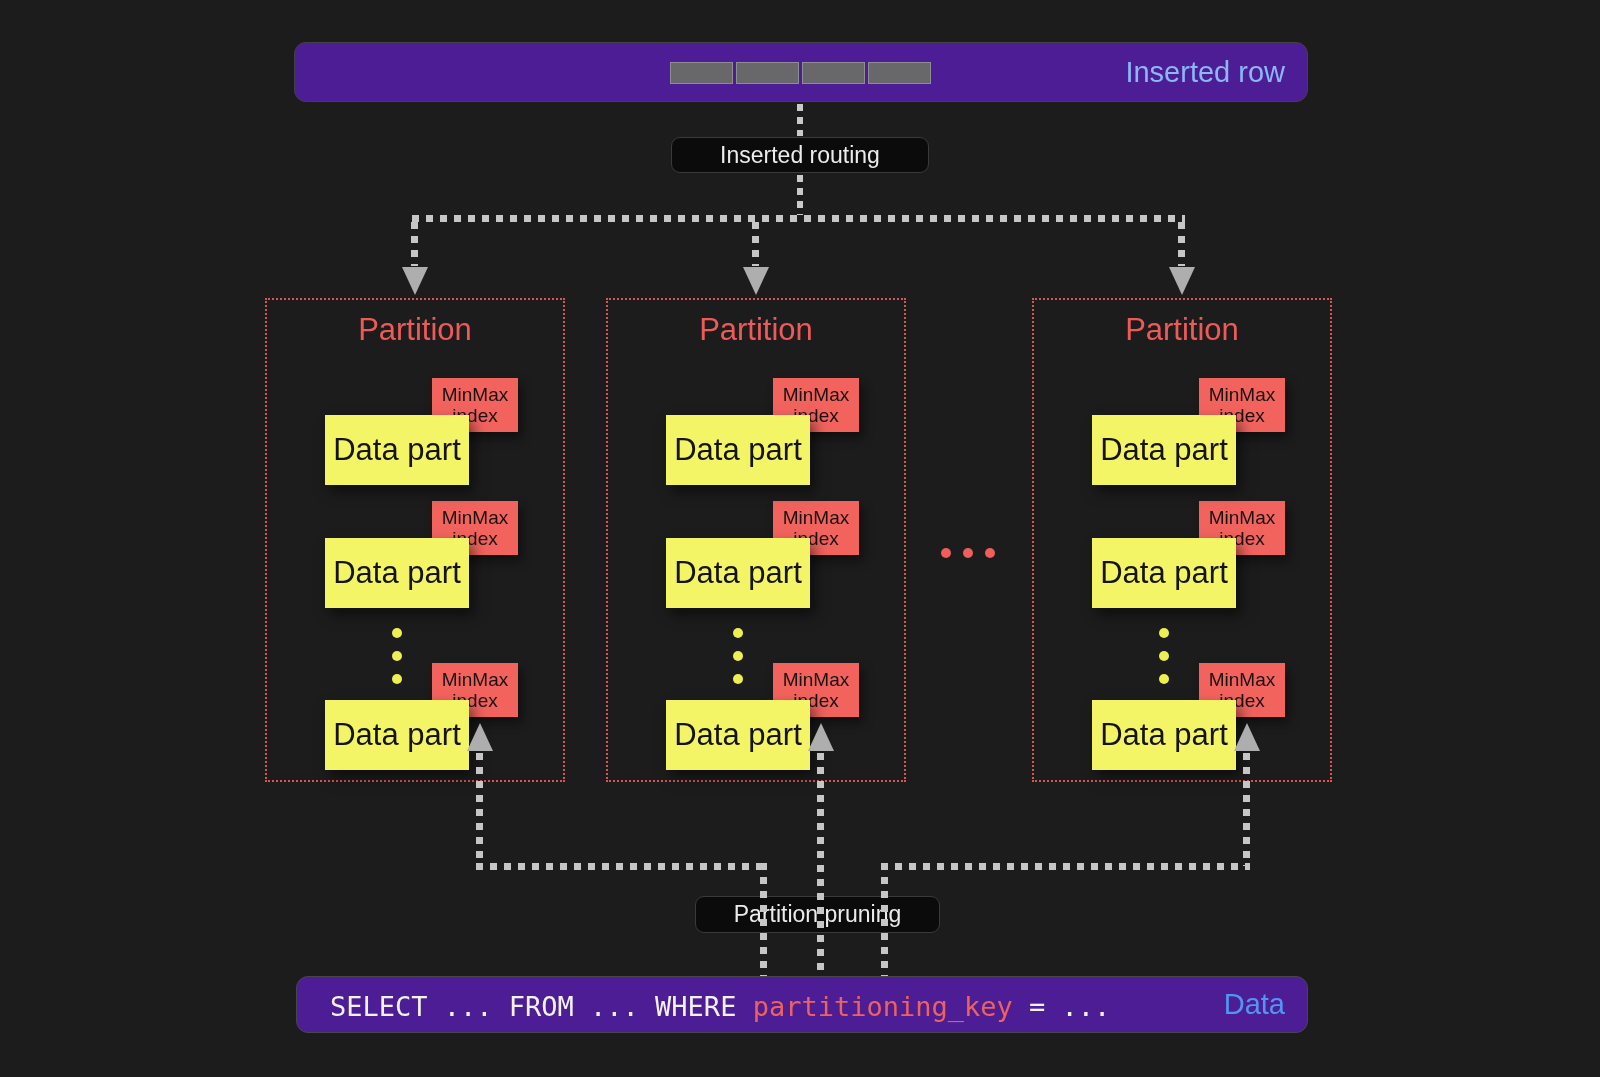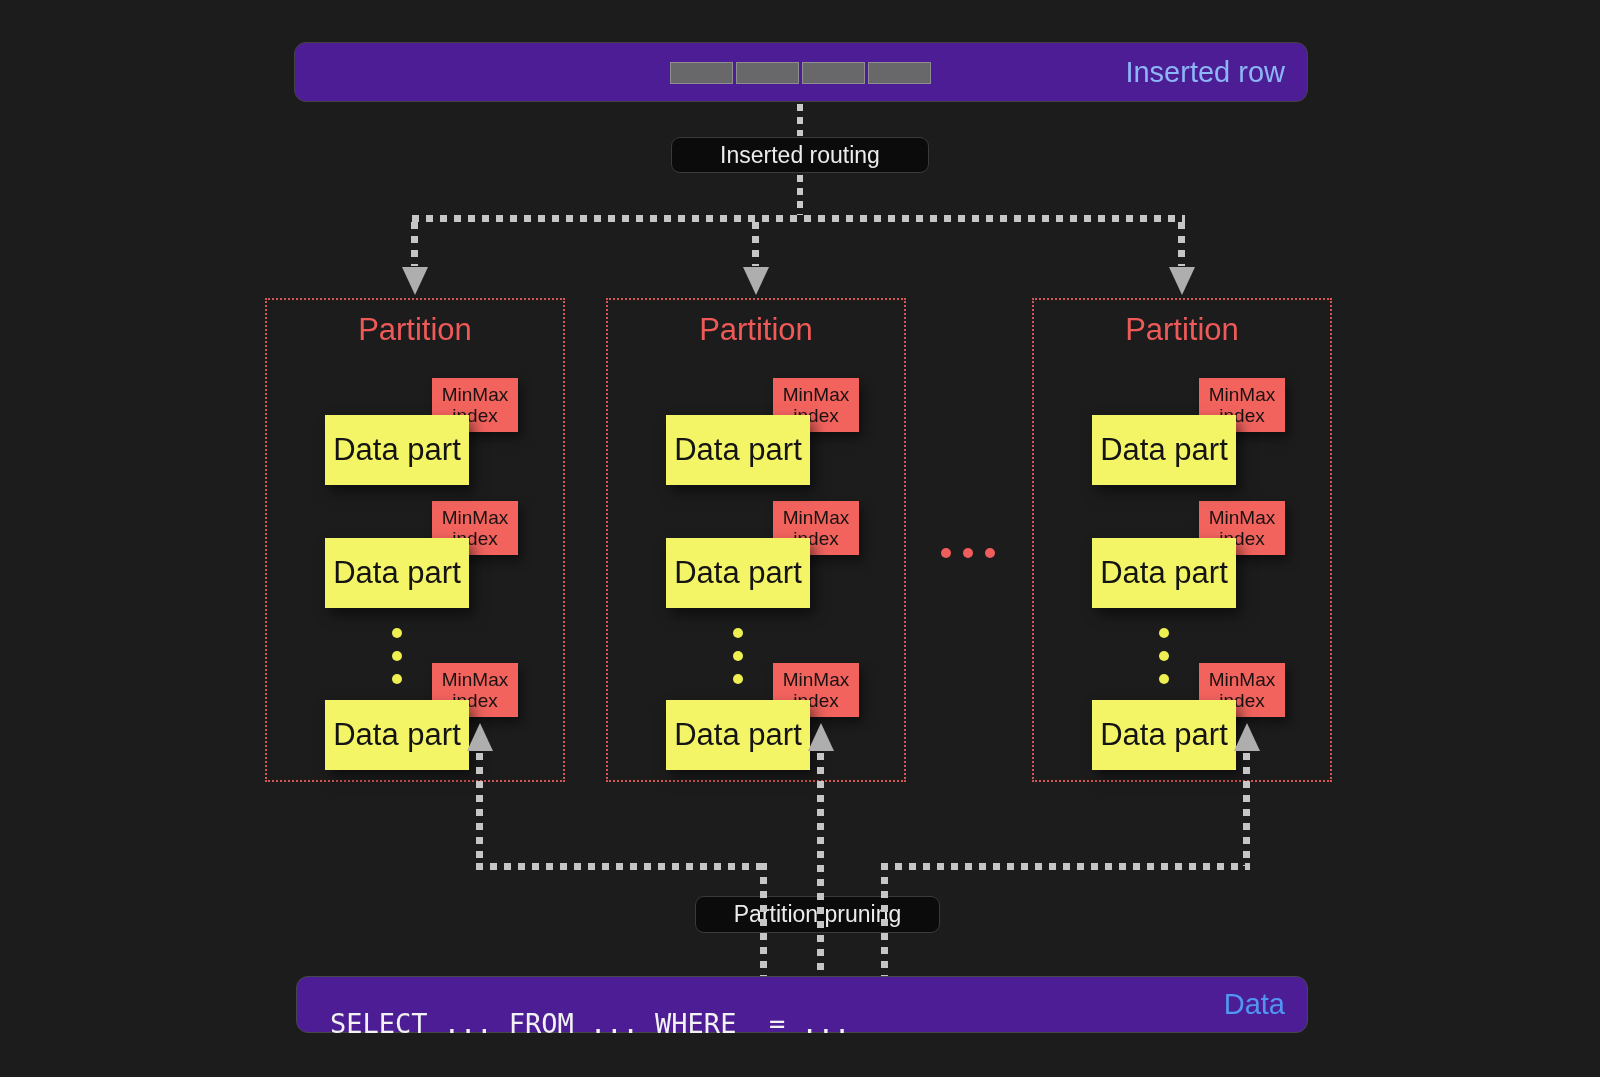--- a/index.html
+++ b/index.html
@@ -48,21 +48,21 @@
   .datapart{
     position:absolute;left:58px;width:144px;height:70px;background:#f4f566;z-index:2;
     display:flex;align-items:center;justify-content:center;
     color:#141414;font-size:31px;
     box-shadow:5px 7px 12px rgba(0,0,0,0.5);
   }
   .ydot{position:absolute;left:125px;width:10px;height:10px;border-radius:50%;background:#eef052;}
   .rdot{position:absolute;top:548px;width:10px;height:10px;border-radius:50%;background:#ef5e5c;}
   
   .sql{
-    position:absolute;left:33px;top:7px;height:100%;display:flex;align-items:flex-end;
+    position:absolute;left:33px;top:14px;height:100%;display:flex;align-items:flex-start;
     font-family:"DejaVu Sans Mono","Liberation Mono",monospace;font-size:27px;color:#f2f2f2;
     white-space:pre;
   }
   .sql .key{color:#ee625e;}
 </style>
 </head>
 <body>
 
 <div class="canvas">
 
@@ -144,17 +144,17 @@
   <div class="route dash-h" style="left:476px;top:863px;width:291px;"></div>
   <div class="route dash-h" style="left:881px;top:863px;width:369px;"></div>
   <div class="route dash-v" style="left:760px;top:863px;height:113px;"></div>
   <div class="route dash-v" style="left:881px;top:863px;height:113px;"></div>
 
   <div class="pill" style="left:695px;top:896px;width:245px;height:37px;">
     <span>Partition pruning</span>
   </div>
 
   <div class="bar" style="left:296px;top:976px;width:1012px;height:57px;border-color:#47474a;">
-    <div class="sql"><span>SELECT ... FROM ... WHERE </span><span> = ...</span></div>
+    <div class="sql"><span>SELECT ... FROM ... WHERE </span><span class="key">partitioning_key</span><span> = ...</span></div>
     <div class="bar-label-right" style="color:#5196f2;">Data</div>
   </div>
 
 </div>
 
 </body></html>

